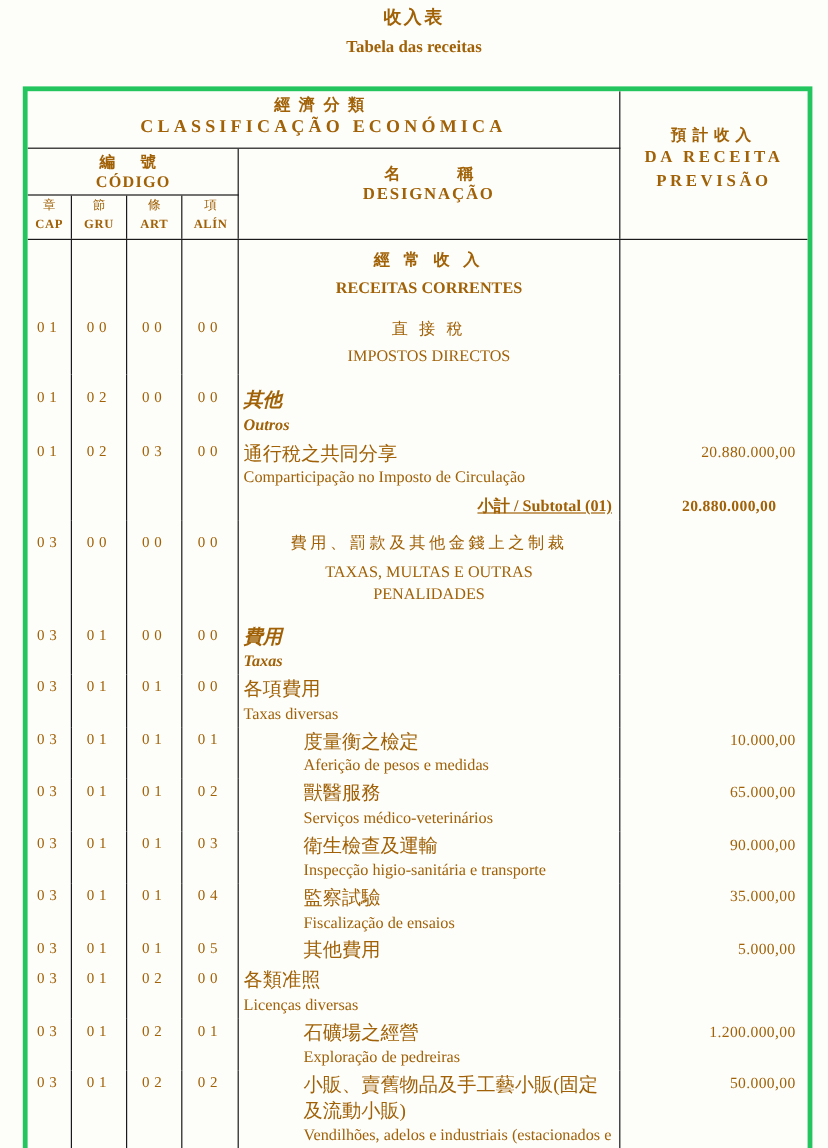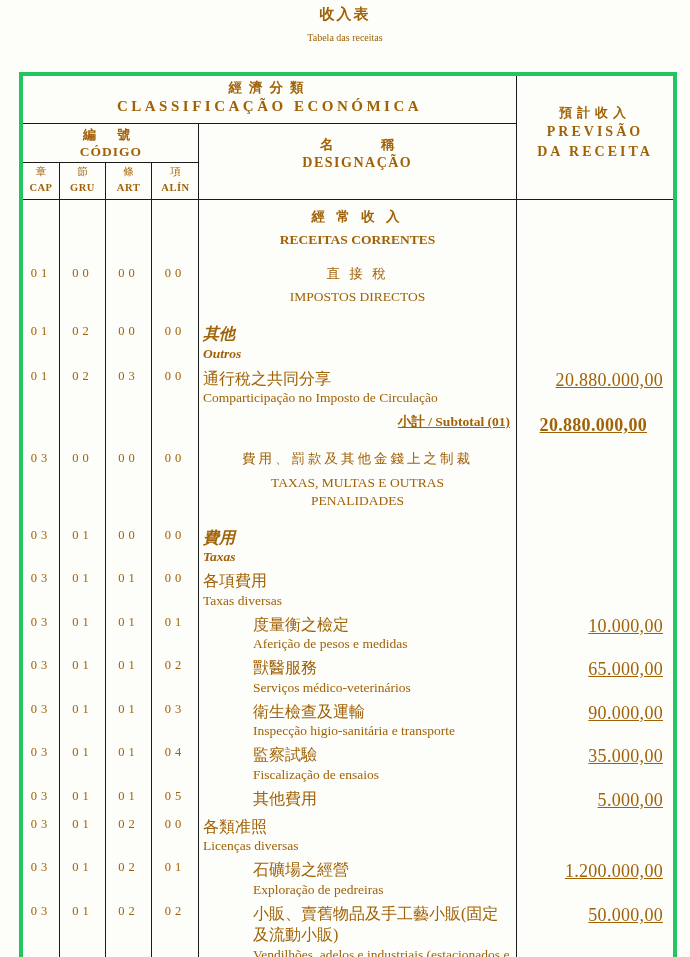--- a/index.html
+++ b/index.html
@@ -3,21 +3,21 @@
 <meta charset="utf-8">
 <style>
   html,body{margin:0;padding:0;background:#e8e8e8;}
   .page{
     width:690px;height:957px;background:#fdfdfa;position:relative;
     font-family:"Liberation Serif","DejaVu Serif",serif;color:#a16207;
     margin:0 auto;overflow:hidden;
   }
   .titles{position:absolute;top:5px;left:0;width:100%;text-align:center;}
   .title-zh{font-size:15px;font-weight:bold;letter-spacing:2px;}
-  .title-pt{font-size:10px;font-weight:normal;margin-top:8px;}
+  .title-pt{font-size:14px;font-weight:bold;margin-top:8px;}
 
   .tbl{
     position:absolute;left:19px;top:72px;width:658px;height:956px;
     border:4px solid #22c55e;box-sizing:border-box;overflow:hidden;
     background:#fdfdfa;
   }
   
   .hdr{display:grid;grid-template-columns:176px 318px 1fr;grid-template-rows:48px 39px 36px;
        border-bottom:1.4px solid #1a1a1a;}
   .hdr div{box-sizing:border-box;}
@@ -40,21 +40,21 @@
   .h-sub .sc:last-child{border-right:none;}
   .h-sub .zh{font-size:10.5px;display:block;line-height:16px;}
   .h-sub .pt{font-size:10.5px;font-weight:bold;display:block;line-height:15px;letter-spacing:.5px;}
 
   
   .row{display:grid;grid-template-columns:37px 46px 46px 47px 318px 1fr;line-height:1.34;}
   .row .c{border-right:1.3px solid #1a1a1a;text-align:center;font-size:12.5px;
           letter-spacing:4px;box-sizing:border-box;}
   .row .desig{border-right:1.4px solid #1a1a1a;box-sizing:border-box;
               padding-left:4px;padding-right:4px;font-size:13px;}
-  .row .amt{text-align:right;padding-right:10px;font-size:18px;letter-spacing:.3px;box-sizing:border-box;text-decoration:underline;}
+  .row .amt{text-align:right;padding-right:10px;font-size:13px;letter-spacing:.3px;box-sizing:border-box;}
   .zh-t{display:block;font-size:16px;}
   .pt-t{display:block;font-size:13.5px;white-space:pre-line;}
   .sublabel{display:block;font-weight:bold;font-size:13.5px;}
   .zh-t:empty,.pt-t:empty,.sublabel:empty{display:none;}
 
   
   .t-section-bold .c,.t-section-bold .desig,.t-section-bold .amt{padding-top:8px;padding-bottom:6px;}
   .t-section-bold .desig{text-align:center;font-weight:bold;}
   .t-section-bold .zh-t{letter-spacing:4px;font-size:13.5px;margin-bottom:5px;}
   .t-section .c,.t-section .desig,.t-section .amt{padding-top:10px;padding-bottom:6px;}
@@ -82,22 +82,22 @@
 
   <div class="tbl">
 
     <div class="hdr">
       <div class="h-class">
         <div class="zh">經濟分類</div>
         <div class="pt">CLASSIFICAÇÃO ECONÓMICA</div>
       </div>
       <div class="h-forecast">
         <div class="zh">預計收入</div>
+        <div class="pt">DA RECEITA</div>
         <div class="pt">PREVISÃO</div>
-        <div class="pt">DA RECEITA</div>
       </div>
       <div class="h-code">
         <div class="zh">編 號</div>
         <div class="pt">CÓDIGO</div>
       </div>
       <div class="h-name">
         <div class="zh">名 稱</div>
         <div class="pt">DESIGNAÇÃO</div>
       </div>
       <div class="h-sub">

